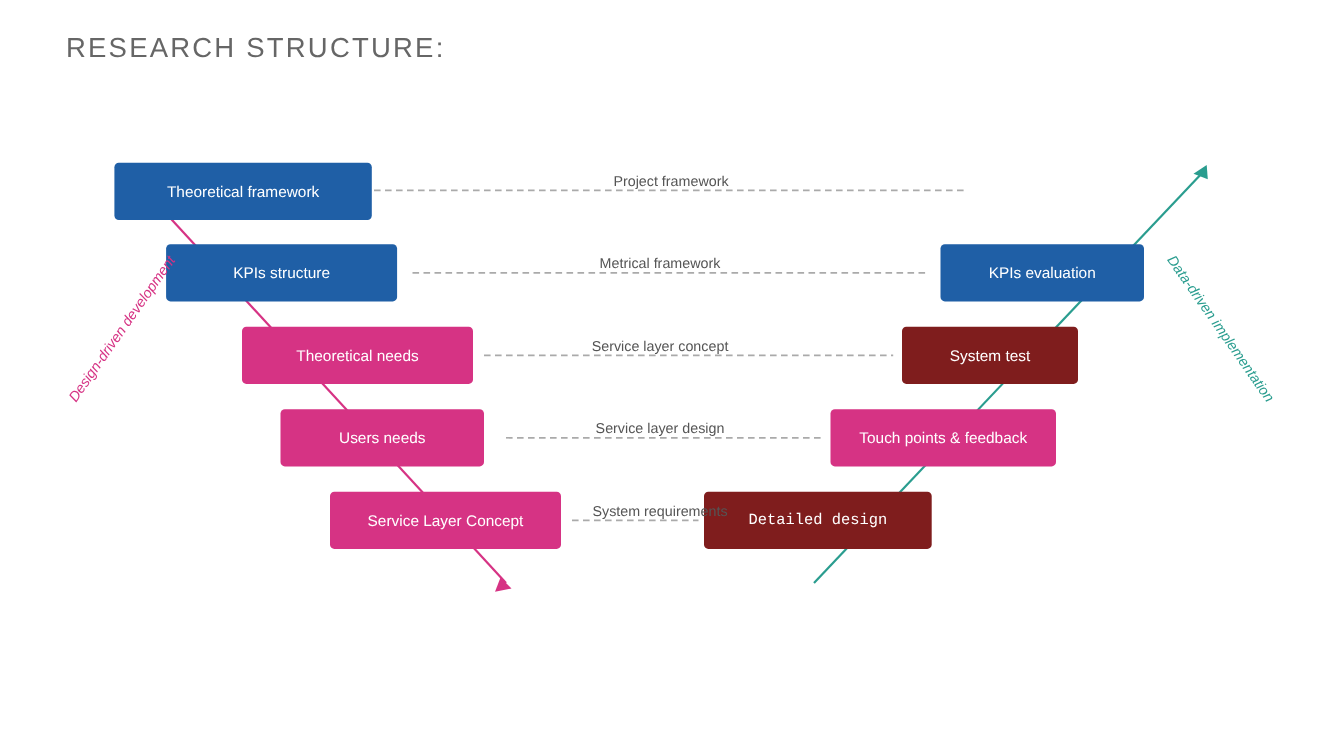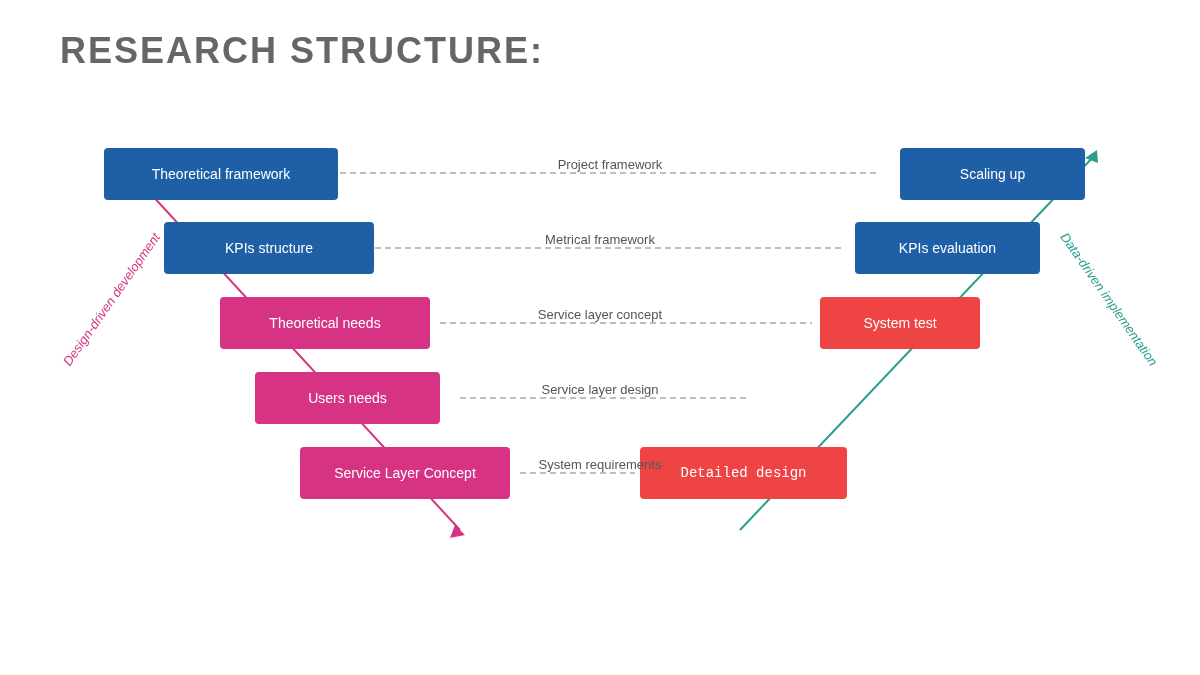--- a/index.html
+++ b/index.html
@@ -9,22 +9,22 @@
       width: 1200px;
       height: 675px;
       overflow: hidden;
       position: relative;
     }
 
     .page-title {
       position: absolute;
       top: 30px;
       left: 60px;
-      font-size: 36px;
-      font-weight: bold;
+      font-size: 25px;
+      font-weight: normal;
       color: #666666;
       letter-spacing: 2px;
     }
 
     .diagram-container {
       position: absolute;
       top: 100px;
       left: 0;
       width: 1200px;
       height: 570px;
@@ -40,21 +40,21 @@
       text-align: center;
       color: white;
       font-size: 14px;
       font-weight: 500;
       padding: 8px 12px;
       line-height: 1.3;
     }
 
     .blue { background-color: #1f5fa6; }
     .pink { background-color: #d63384; }
-    .teal { background-color: #ef4444; padding-left: 12px; }
+    .teal { background-color: #7f1d1d; padding-left: 12px; }
 
     
     .center-label {
       position: absolute;
       font-size: 13px;
       color: #555555;
       text-align: center;
       transform: translateX(-50%);
     }
 
@@ -93,49 +93,49 @@
     <line x1="740" y1="430" x2="1095" y2="55" stroke="#2a9d8f" stroke-width="2"></line>
 
     <polygon points="1085,58 1097,50 1098,63" fill="#2a9d8f"></polygon>
 
   </svg>
 
   <div class="box blue" style="left:104px; top:48px; width:234px; height:52px;">
     <span>Theoretical framework</span>
   </div>
 
-  <div class="box blue" style="left:164px; top:122px; width:210px; height:52px;">
+  <div class="box blue" style="left:151px; top:122px; width:210px; height:52px;">
     <span>KPIs structure</span>
   </div>
 
   <div class="box pink" style="left:220px; top:197px; width:210px; height:52px;">
     <span>Theoretical needs</span>
   </div>
 
   <div class="box pink" style="left:255px; top:272px; width:185px; height:52px;">
     <span>Users needs</span>
   </div>
 
   <div class="box pink" style="left:300px; top:347px; width:210px; height:52px;">
     <span>Service Layer Concept</span>
   </div>
 
 
-  <div class="box blue" style="left:900px; top:48px; width:185px; height:52px;">
-    <span>Scaling up</span>
-  </div>
 
   <div class="box blue" style="left:855px; top:122px; width:185px; height:52px;">
     <span>KPIs evaluation</span>
   </div>
 
   <div class="box teal" style="left:820px; top:197px; width:160px; height:52px;">
     <span>System test</span>
   </div>
 
+  <div class="box pink" style="left:755px; top:272px; width:205px; height:52px;">
+    <span>Touch points &amp; feedback</span>
+  </div>
 
   <div class="box teal" style="left:640px; top:347px; width:207px; height:52px;font-family:Liberation Mono, monospace;">
     <span>Detailed design</span>
   </div>
 
   <div class="center-label" style="left:600px; top:57px;padding-left:20px;">
     <span>Project framework</span>
   </div>
 
   <div class="center-label" style="left:600px; top:132px;">

